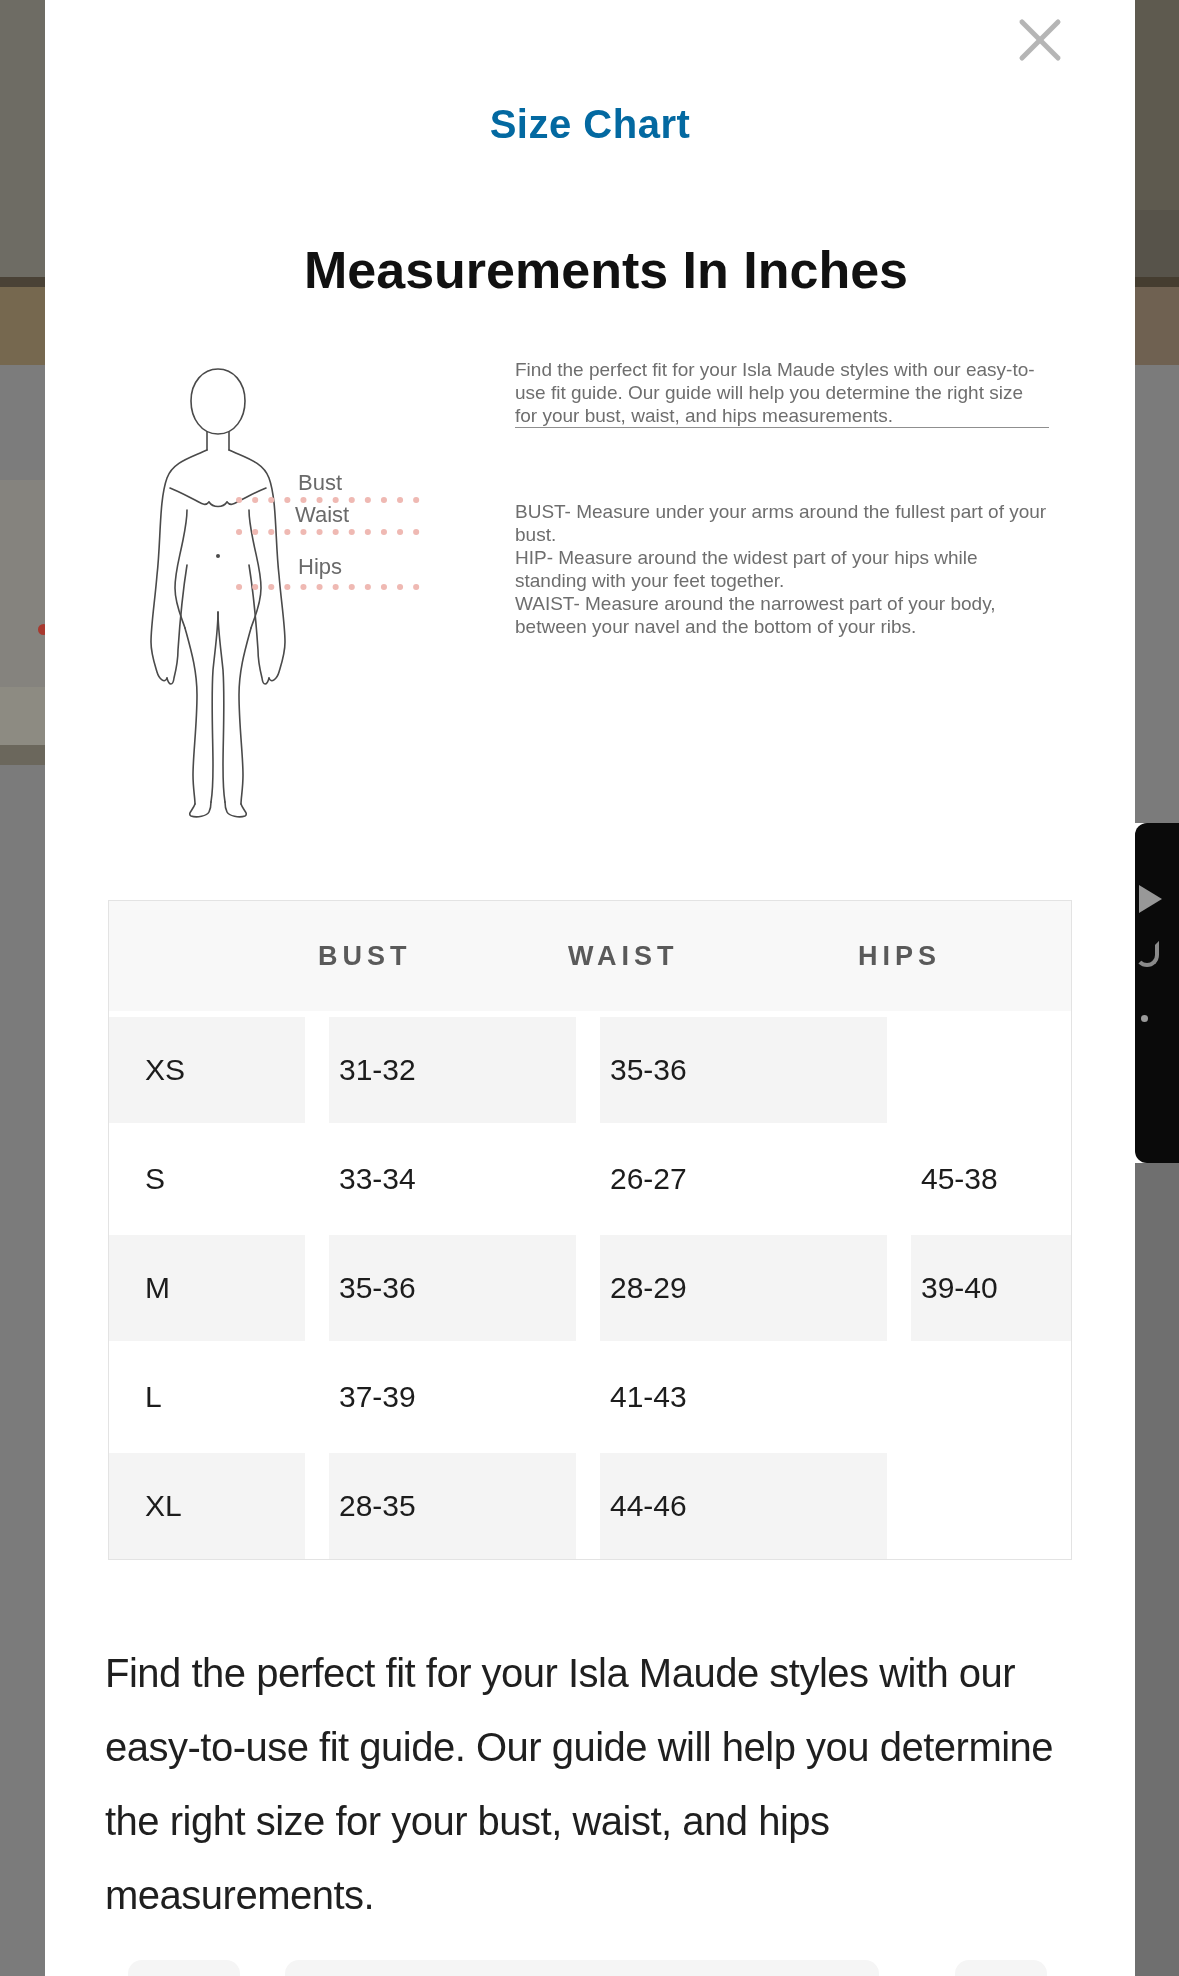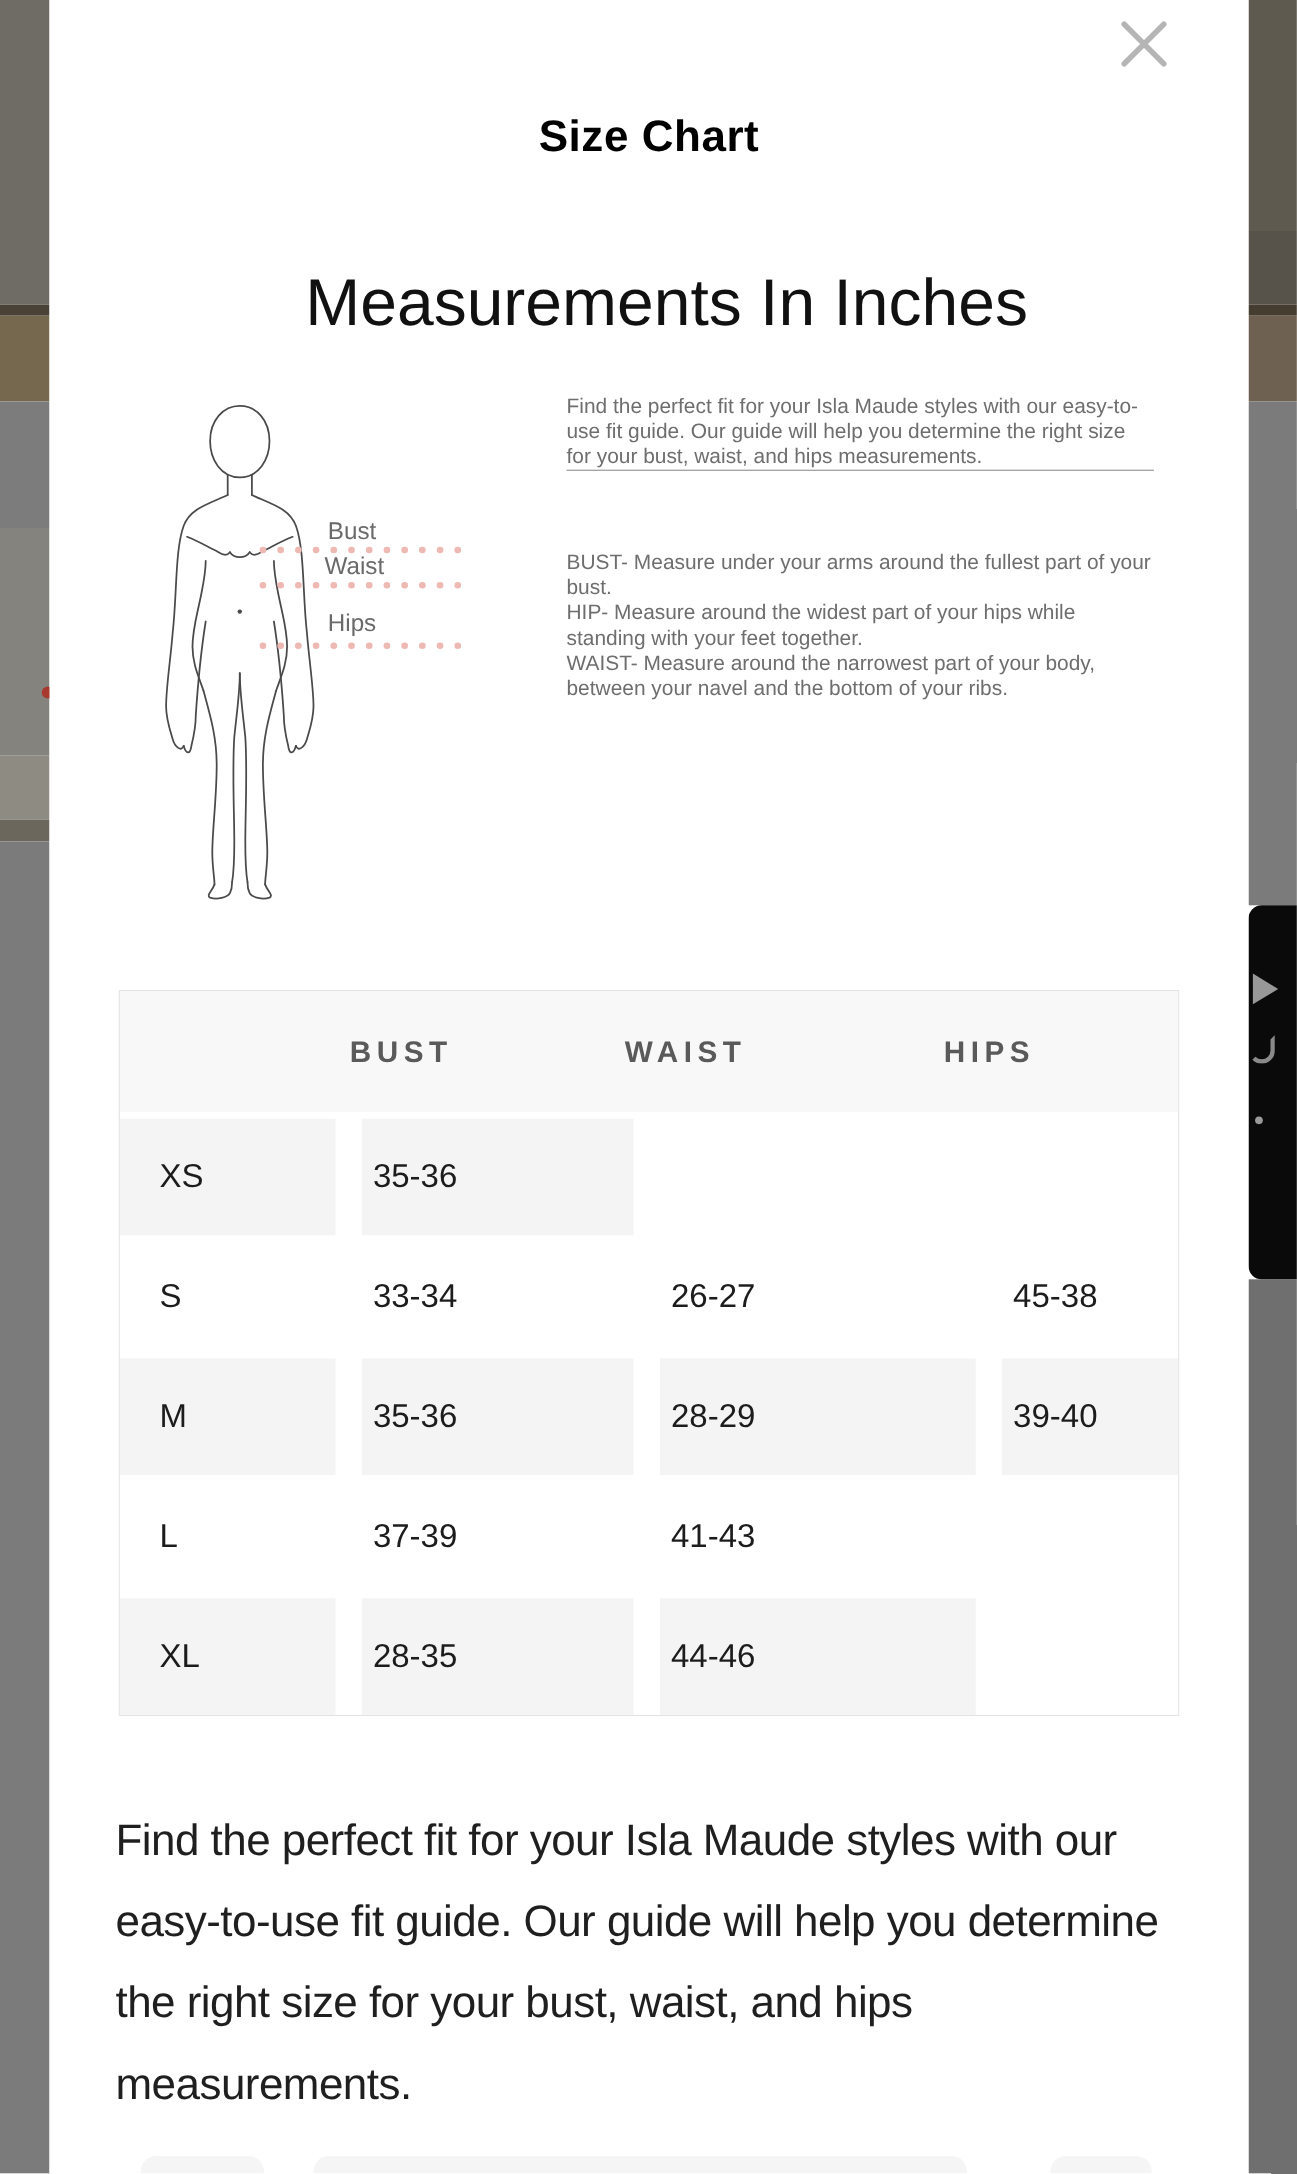--- a/index.html
+++ b/index.html
@@ -24,23 +24,23 @@
                    border-bottom-right-radius:12px; border-bottom-left-radius:12px; }
   .small-dot { position:absolute; left:6px; top:192px; width:7px; height:7px; border-radius:50%; background:#9a9a9a; }
 
   
   .modal { position:absolute; left:45px; top:0; width:1090px; height:1976px; background:#ffffff; }
 
   .close-btn { position:absolute; left:971px; top:16px; width:48px; height:48px;
                background:none; border:none; cursor:pointer; }
 
   .modal-title { position:absolute; left:0; top:102px; width:100%; text-align:center;
-                 font-size:40px; font-weight:bold; color:#000000; letter-spacing:0.5px; }
+                 font-size:40px; font-weight:bold; color:#0369a1; letter-spacing:0.5px; }
   .modal-heading { position:absolute; left:0; top:240px; width:100%; text-align:center;
-                   font-size:60px; font-weight:normal; color:#111111;padding-left:32px; }
+                   font-size:52px; font-weight:bold; color:#111111;padding-left:32px; }
 
   
   .figure-wrap { position:absolute; left:100px; top:360px; width:330px; height:460px; }
 
   
   .guide-col { position:absolute; left:470px; top:358px; width:534px; color:#6e6e6e;
                font-size:19px; line-height:23px; }
   .guide-col p { margin:0; }
   .guide-intro { margin-bottom:54px; }
   .guide-divider { border:none; border-top:1px solid #8f8f8f; margin:0 0 72px 0; }
@@ -166,20 +166,21 @@
     <div class="size-header">
       <div></div>
       <div>BUST</div>
       <div>WAIST</div>
       <div>HIPS</div>
     </div>
     <div class="size-body">
 
     <div class="size-row row-shaded" style="">
         <div>XS</div>
+        <div>31-32</div>
         <div>35-36</div>
       </div>
         <div class="size-row row-plain" style="">
         <div>S</div>
         <div>33-34</div>
         <div>26-27</div>
         <div>45-38</div>
       </div>
         <div class="size-row row-shaded" style="">
         <div>M</div>

